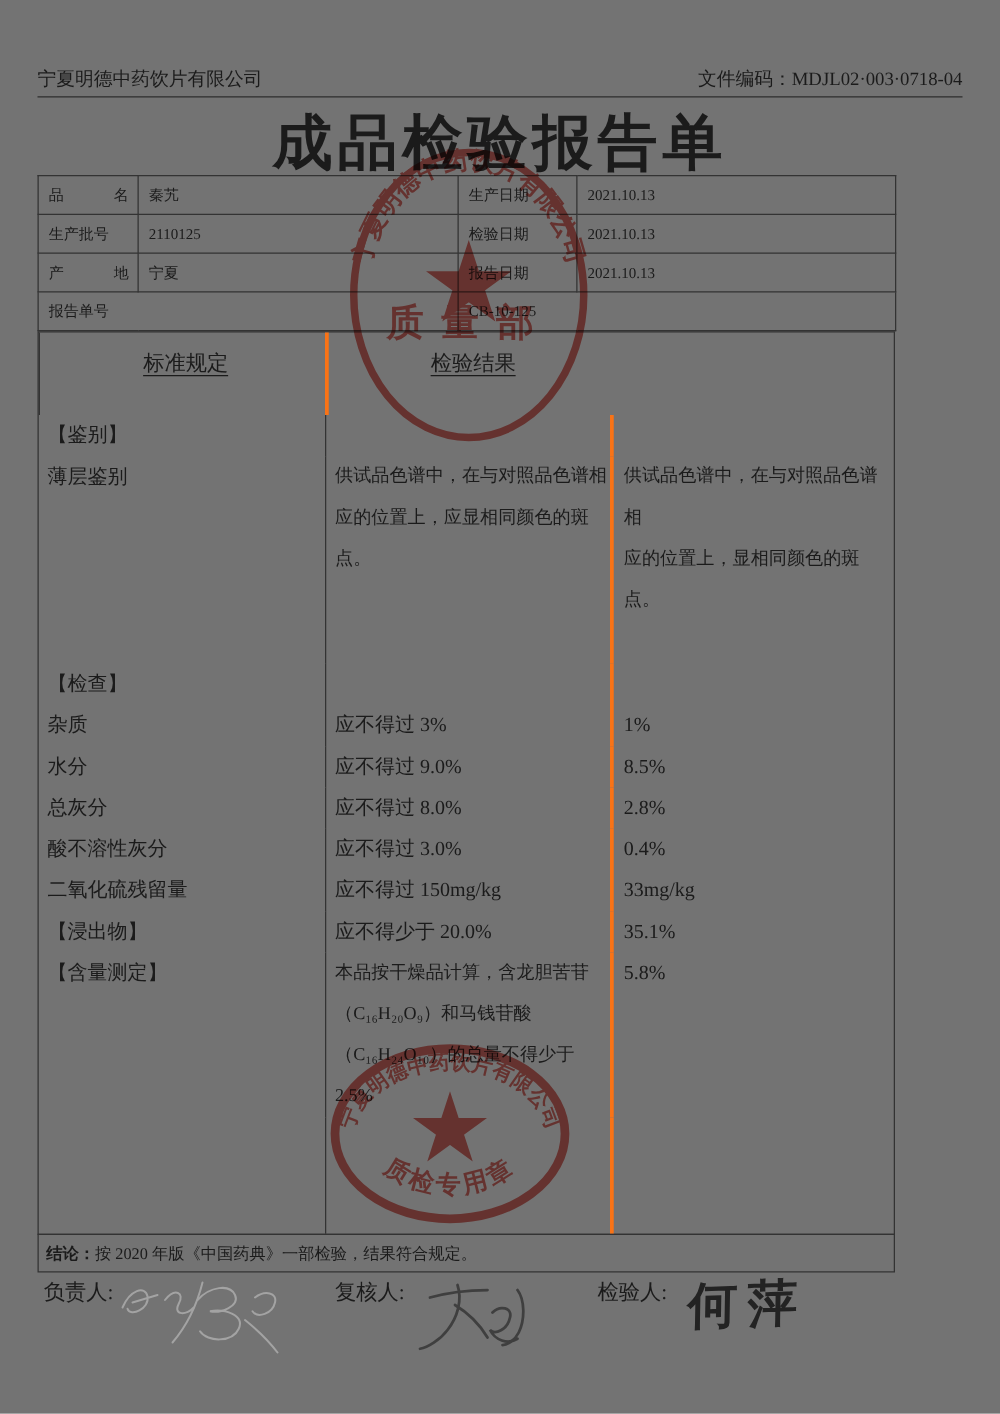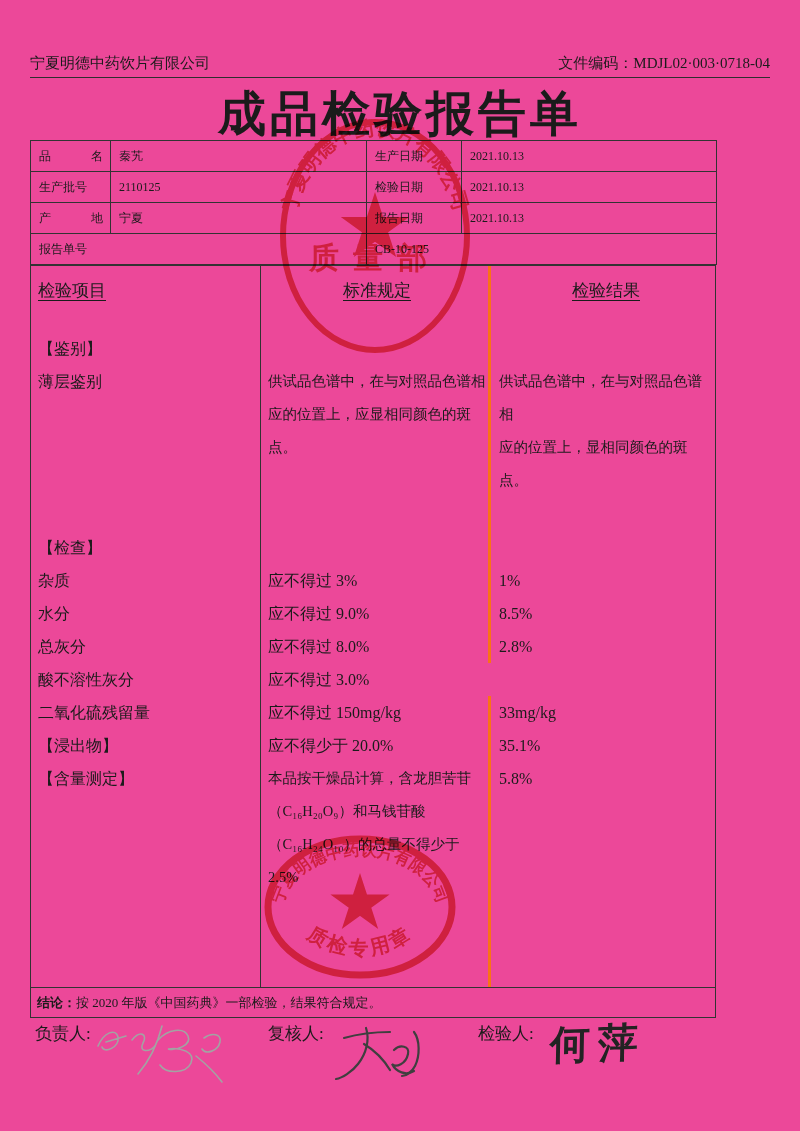--- a/index.html
+++ b/index.html
@@ -1,19 +1,19 @@
 <!DOCTYPE html>
 <html><head>
 <meta charset="utf-8">
 <style>
   * { margin:0; padding:0; box-sizing:border-box; }
   html,body { background:#e8e8e8; }
   .page {
     position:relative; width:800px; height:1131px; margin:0 auto;
-    background:#ec4899; color:#1b1b1b;
+    background:#737373; color:#1b1b1b;
     font-family:"Liberation Serif","DejaVu Serif",serif;
     overflow:hidden;
   }
   
   .hdr { position:absolute; left:30px; right:30px; top:54px;
          display:flex; justify-content:space-between; font-size:15px; }
   .hdr-rule { position:absolute; left:30px; right:30px; top:77px;
               border-top:1px solid #2e2e2e; }
   .title { position:absolute; left:0; top:82px; width:100%;
            text-align:center; font-size:48px; font-weight:bold; letter-spacing:4px; }
@@ -94,21 +94,20 @@
     </tr>
     <tr>
       <td colspan="2">报告单号</td>
       <td colspan="2">CB-10-125</td>
     </tr>
   </tbody>
     </table>
 
   <div class="t2">
     <div class="t2row headrow">
-      <div class="c1"><span class="hul">检验项目</span></div>
       <div class="c2"><span class="hul">标准规定</span></div>
       <div class="c3"><span class="hul">检验结果</span></div>
     </div>
 
     <div class="t2row">
       <div class="c1">【鉴别】</div>
       <div class="c2"></div>
       <div class="c3"></div>
     </div>
     <div class="t2row gap-below">
@@ -134,20 +133,21 @@
       <div class="c3">8.5%</div>
     </div>
     <div class="t2row">
       <div class="c1">总灰分</div>
       <div class="c2">应不得过 8.0%</div>
       <div class="c3">2.8%</div>
     </div>
     <div class="t2row">
       <div class="c1">酸不溶性灰分</div>
       <div class="c2">应不得过 3.0%</div>
+      <div class="c3">0.4%</div>
     </div>
     <div class="t2row">
       <div class="c1">二氧化硫残留量</div>
       <div class="c2">应不得过 150mg/kg</div>
       <div class="c3">33mg/kg</div>
     </div>
     <div class="t2row">
       <div class="c1">【浸出物】</div>
       <div class="c2">应不得少于 20.0%</div>
       <div class="c3">35.1%</div>

